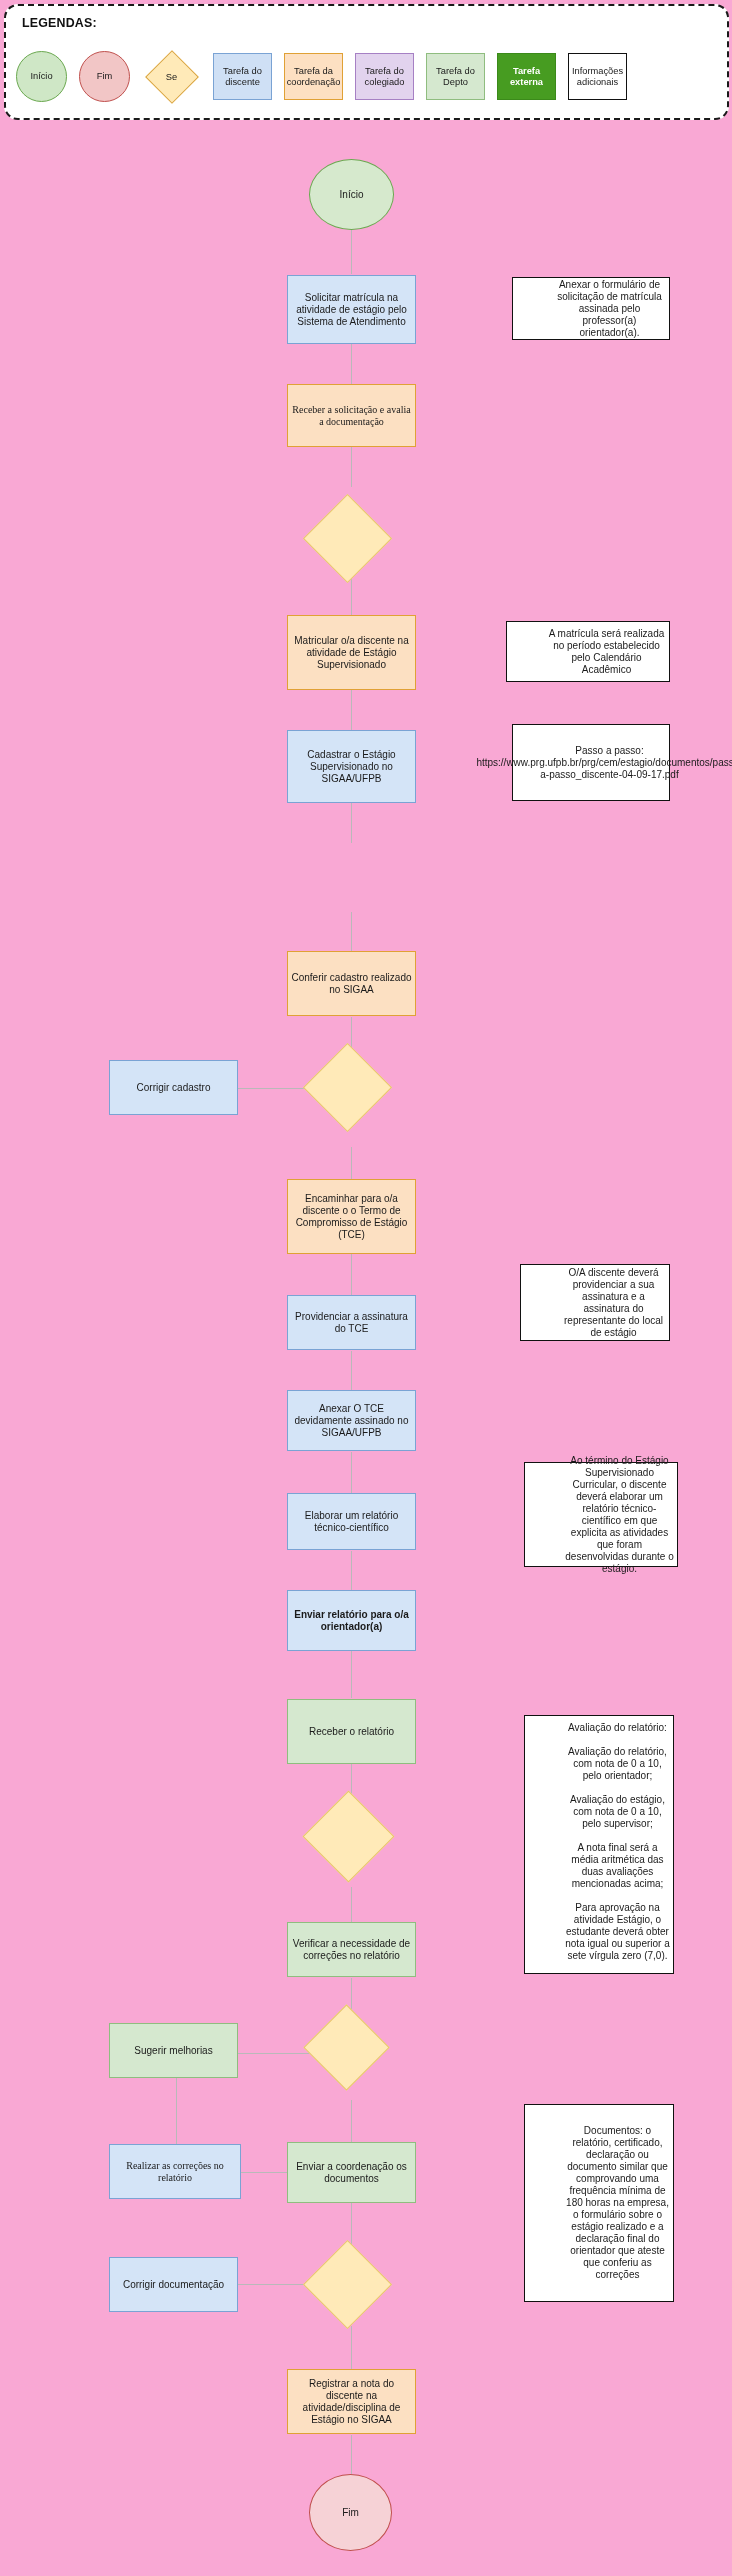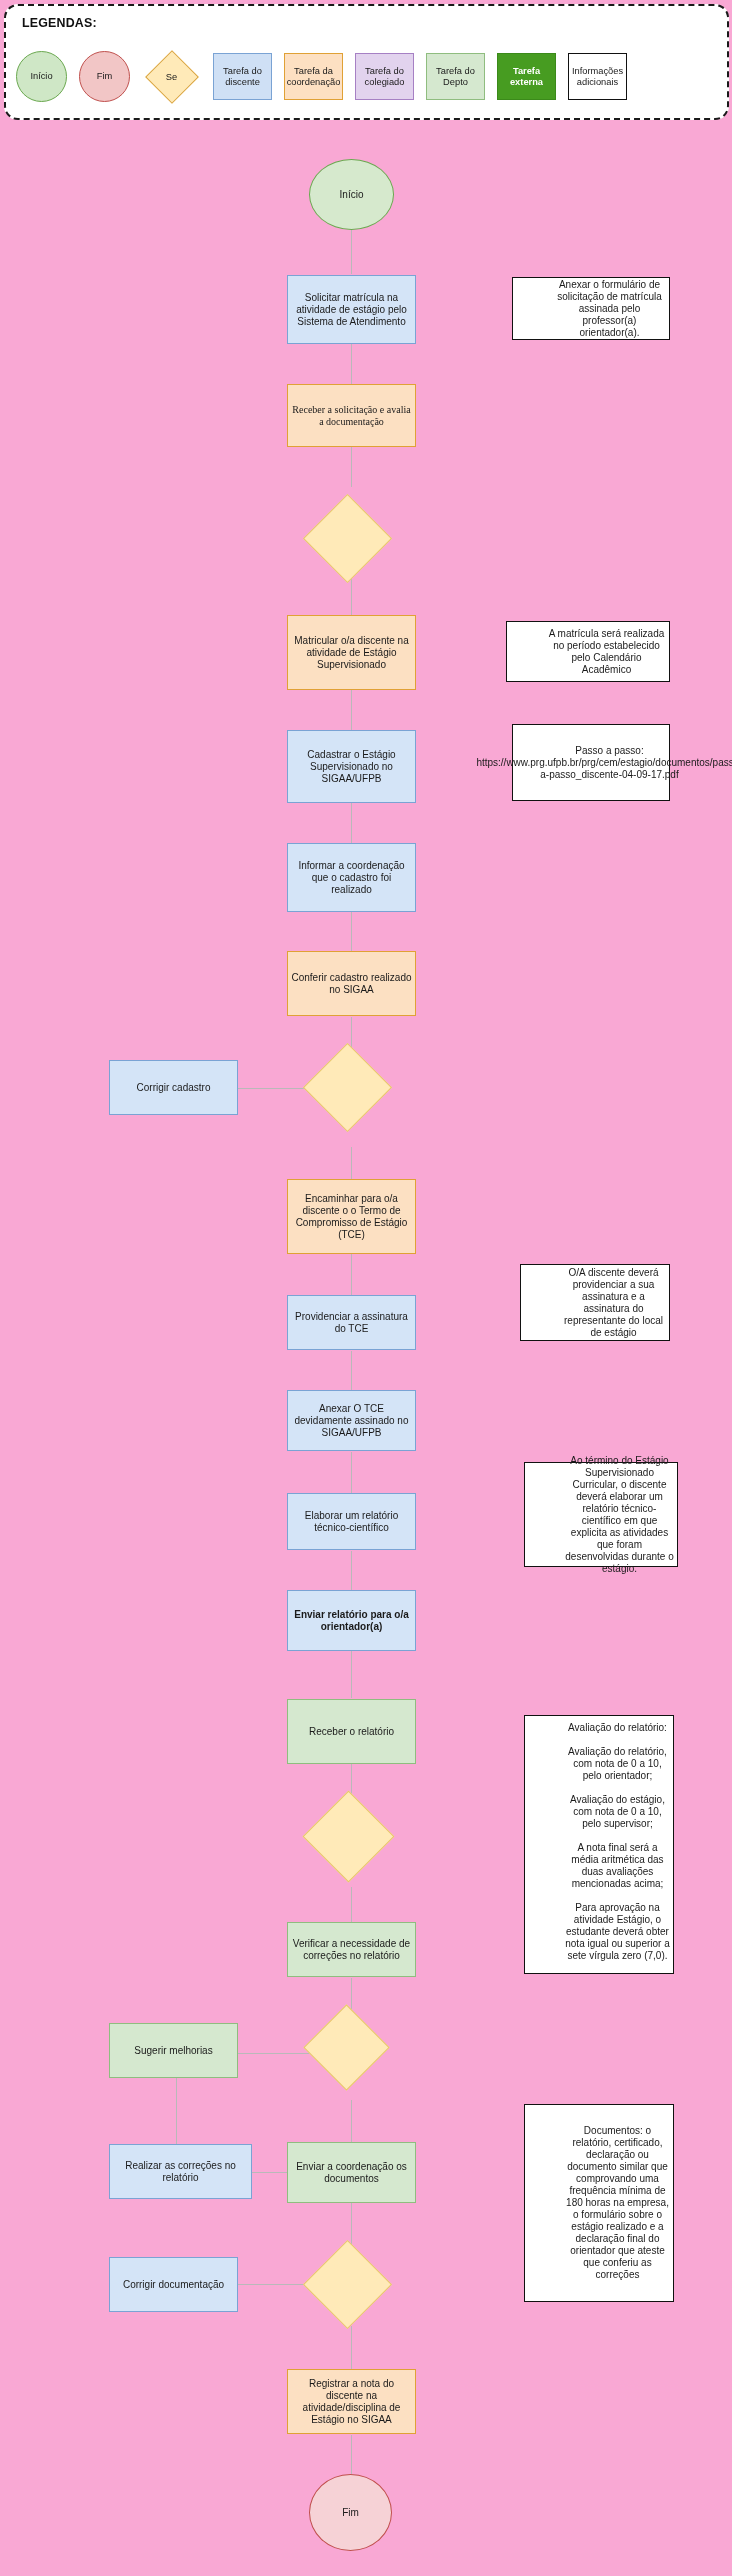--- a/index.html
+++ b/index.html
@@ -223,23 +223,20 @@
   <div class="n-diamond" style="left:316px; top:507px; width:63px; height:63px;"></div>
 
   <div class="node n-orange" style="left:287px; top:615px; width:129px; height:75px;">
     <span>Matricular o/a discente na atividade de Estágio Supervisionado</span>
   </div>
 
   <div class="node n-blue" style="left:287px; top:730px; width:129px; height:73px;">
     <span>Cadastrar o Estágio Supervisionado no SIGAA/UFPB</span>
   </div>
 
-  <div class="node n-blue" style="left:287px; top:843px; width:129px; height:69px;">
-    <span>Informar a coordenação que o cadastro foi realizado</span>
-  </div>
 
   <div class="node n-orange" style="left:287px; top:951px; width:129px; height:65px;">
     <span>Conferir cadastro realizado no SIGAA</span>
   </div>
 
   <div class="n-diamond" style="left:316px; top:1056px; width:63px; height:63px;"></div>
 
   <div class="node n-blue" style="left:109px; top:1060px; width:129px; height:55px;">
     <span>Corrigir cadastro</span>
   </div>
@@ -273,21 +270,21 @@
   <div class="node n-green" style="left:287px; top:1922px; width:129px; height:55px;">
     <span>Verificar a necessidade de correções no relatório</span>
   </div>
 
   <div class="n-diamond" style="left:316px; top:2017px; width:61px; height:61px;"></div>
 
   <div class="node n-green" style="left:109px; top:2023px; width:129px; height:55px;">
     <span>Sugerir melhorias</span>
   </div>
 
-  <div class="node n-blue" style="left:109px; top:2144px; width:143px; height:55px;">
+  <div class="node n-blue" style="left:109px; top:2144px; width:132px; height:55px;font-family:Liberation Serif, serif;">
     <span>Realizar as correções no relatório</span>
   </div>
 
   <div class="node n-green" style="left:287px; top:2142px; width:129px; height:61px;">
     <span>Enviar a coordenação os documentos</span>
   </div>
 
   <div class="node n-blue" style="left:109px; top:2257px; width:129px; height:55px;">
     <span>Corrigir documentação</span>
   </div>

